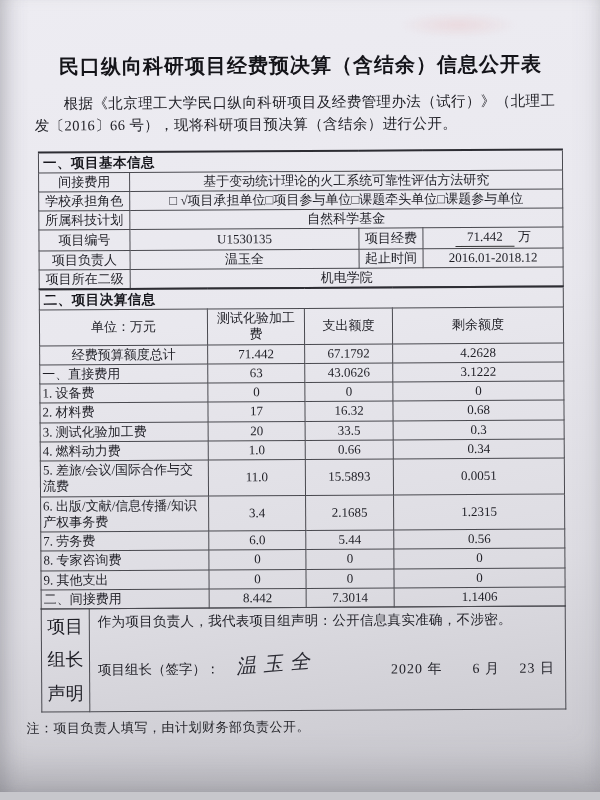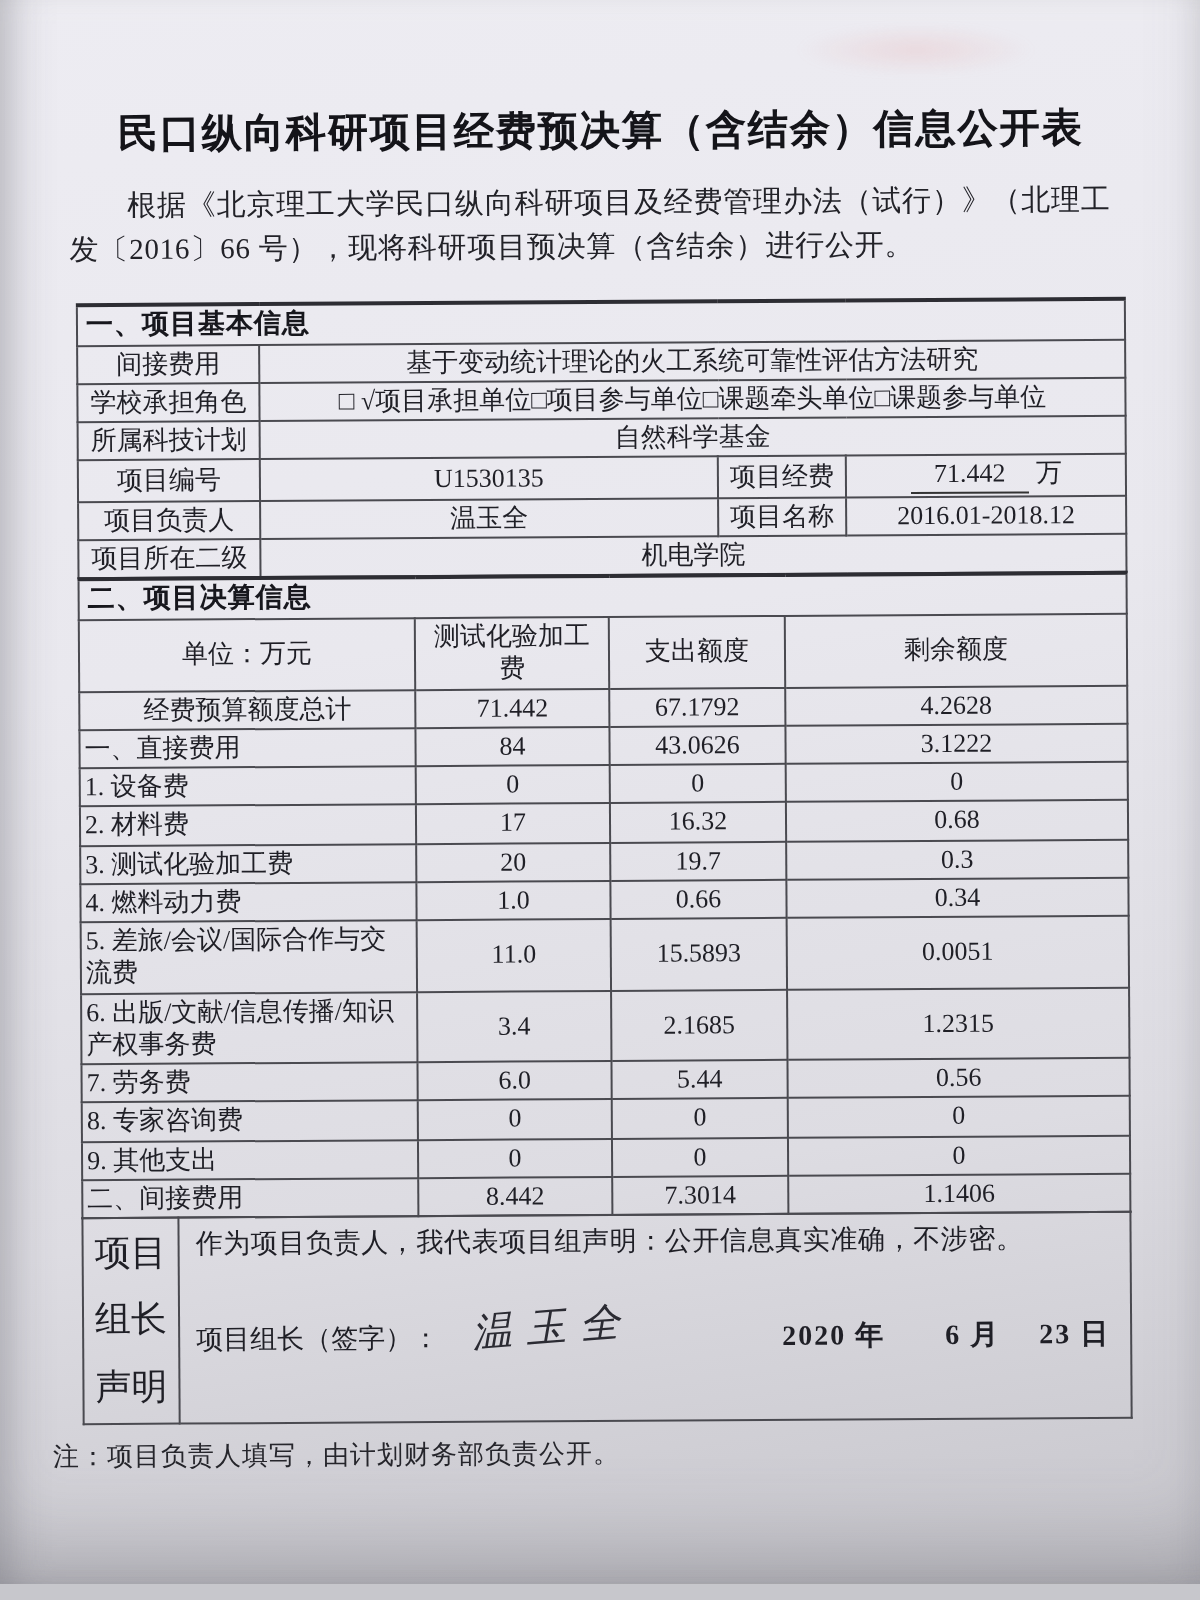--- a/index.html
+++ b/index.html
@@ -55,21 +55,21 @@
   }
   .decl-cell{height:86px;padding:5px 8px 6px;}
   .decl-text{font-size:13.5px;letter-spacing:.3px;}
   .sign-row{display:flex;justify-content:space-between;align-items:flex-end;margin-top:24px;}
   .sign-left{font-size:13.5px;}
   .signature{
     display:inline-block;margin-left:16px;font-size:20px;letter-spacing:7px;
     font-style:italic;transform:rotate(-4deg) translateY(-3px);color:#2b2b33;
     font-family:"DejaVu Sans",sans-serif;font-weight:400;
   }
-  .date{font-size:14px;padding-right:2px;letter-spacing:1px;font-weight:bold;}
+  .date{font-size:14px;padding-right:2px;letter-spacing:1px;}
   .note{margin:7px 0 0 22px;font-size:13px;letter-spacing:.5px;color:#26262c;}
 </style>
 </head>
 <body>
 
 <div class="photo">
   <div class="stamp-smudge"></div>
   <div class="sheet">
 
     <h1 class="title">民口纵向科研项目经费预决算（含结余）信息公开表</h1>
@@ -100,21 +100,21 @@
       </tr>
       <tr>
         <td class="lab">项目编号</td>
         <td class="val">U1530135</td>
         <td class="lab">项目经费</td>
         <td class="val"><span class="u">71.442</span> <span>万</span></td>
       </tr>
       <tr>
         <td class="lab">项目负责人</td>
         <td class="val">温玉全</td>
-        <td class="lab">项目名称</td>
+        <td class="lab">起止时间</td>
         <td class="val">2016.01-2018.12</td>
       </tr>
       <tr>
         <td class="lab">项目所在二级</td>
         <td class="val" colspan="3">机电学院</td>
       </tr>
     </tbody>
       </table>
 
     <table class="tblB">
@@ -135,40 +135,40 @@
         <td>剩余额度</td>
       </tr>
       <tr>
         <td class="lab">经费预算额度总计</td>
         <td class="num">71.442</td>
         <td class="num">67.1792</td>
         <td class="num">4.2628</td>
       </tr>
       <tr>
         <td class="left">一、直接费用</td>
-        <td class="num">84</td>
+        <td class="num">63</td>
         <td class="num">43.0626</td>
         <td class="num">3.1222</td>
       </tr>
       <tr>
         <td class="left">1. 设备费</td>
         <td class="num">0</td>
         <td class="num">0</td>
         <td class="num">0</td>
       </tr>
       <tr>
         <td class="left">2. 材料费</td>
         <td class="num">17</td>
         <td class="num">16.32</td>
         <td class="num">0.68</td>
       </tr>
       <tr>
         <td class="left">3. 测试化验加工费</td>
         <td class="num">20</td>
-        <td class="num">19.7</td>
+        <td class="num">33.5</td>
         <td class="num">0.3</td>
       </tr>
       <tr>
         <td class="left">4. 燃料动力费</td>
         <td class="num">1.0</td>
         <td class="num">0.66</td>
         <td class="num">0.34</td>
       </tr>
       <tr>
         <td class="left">5. 差旅/会议/国际合作与交流费</td>

